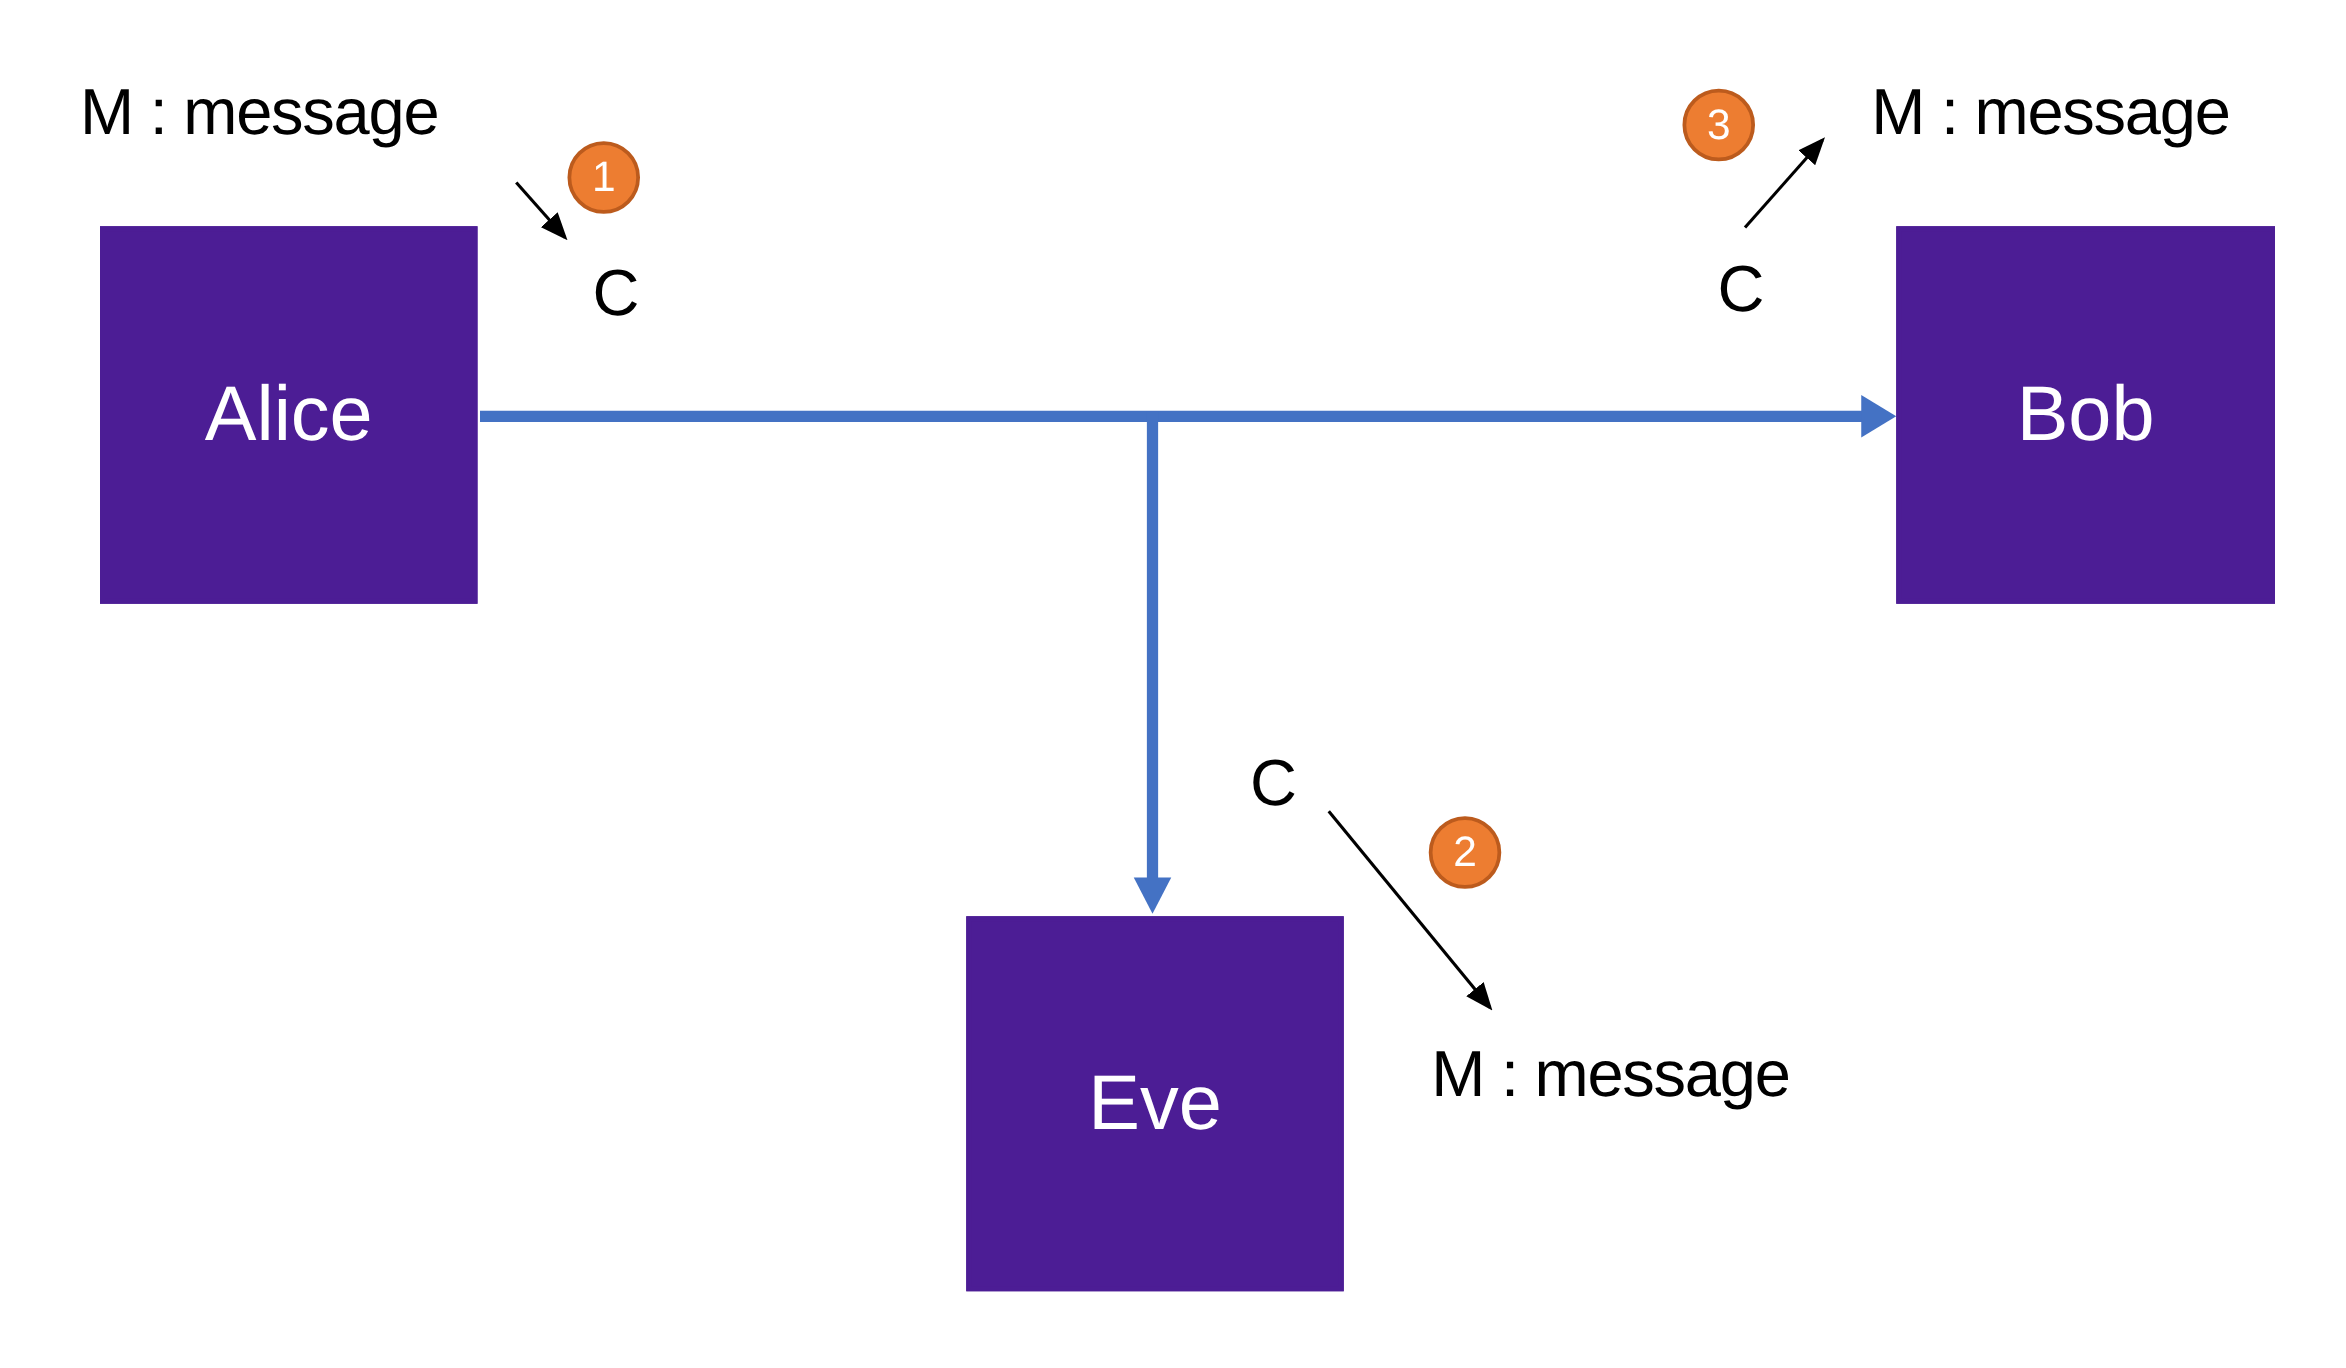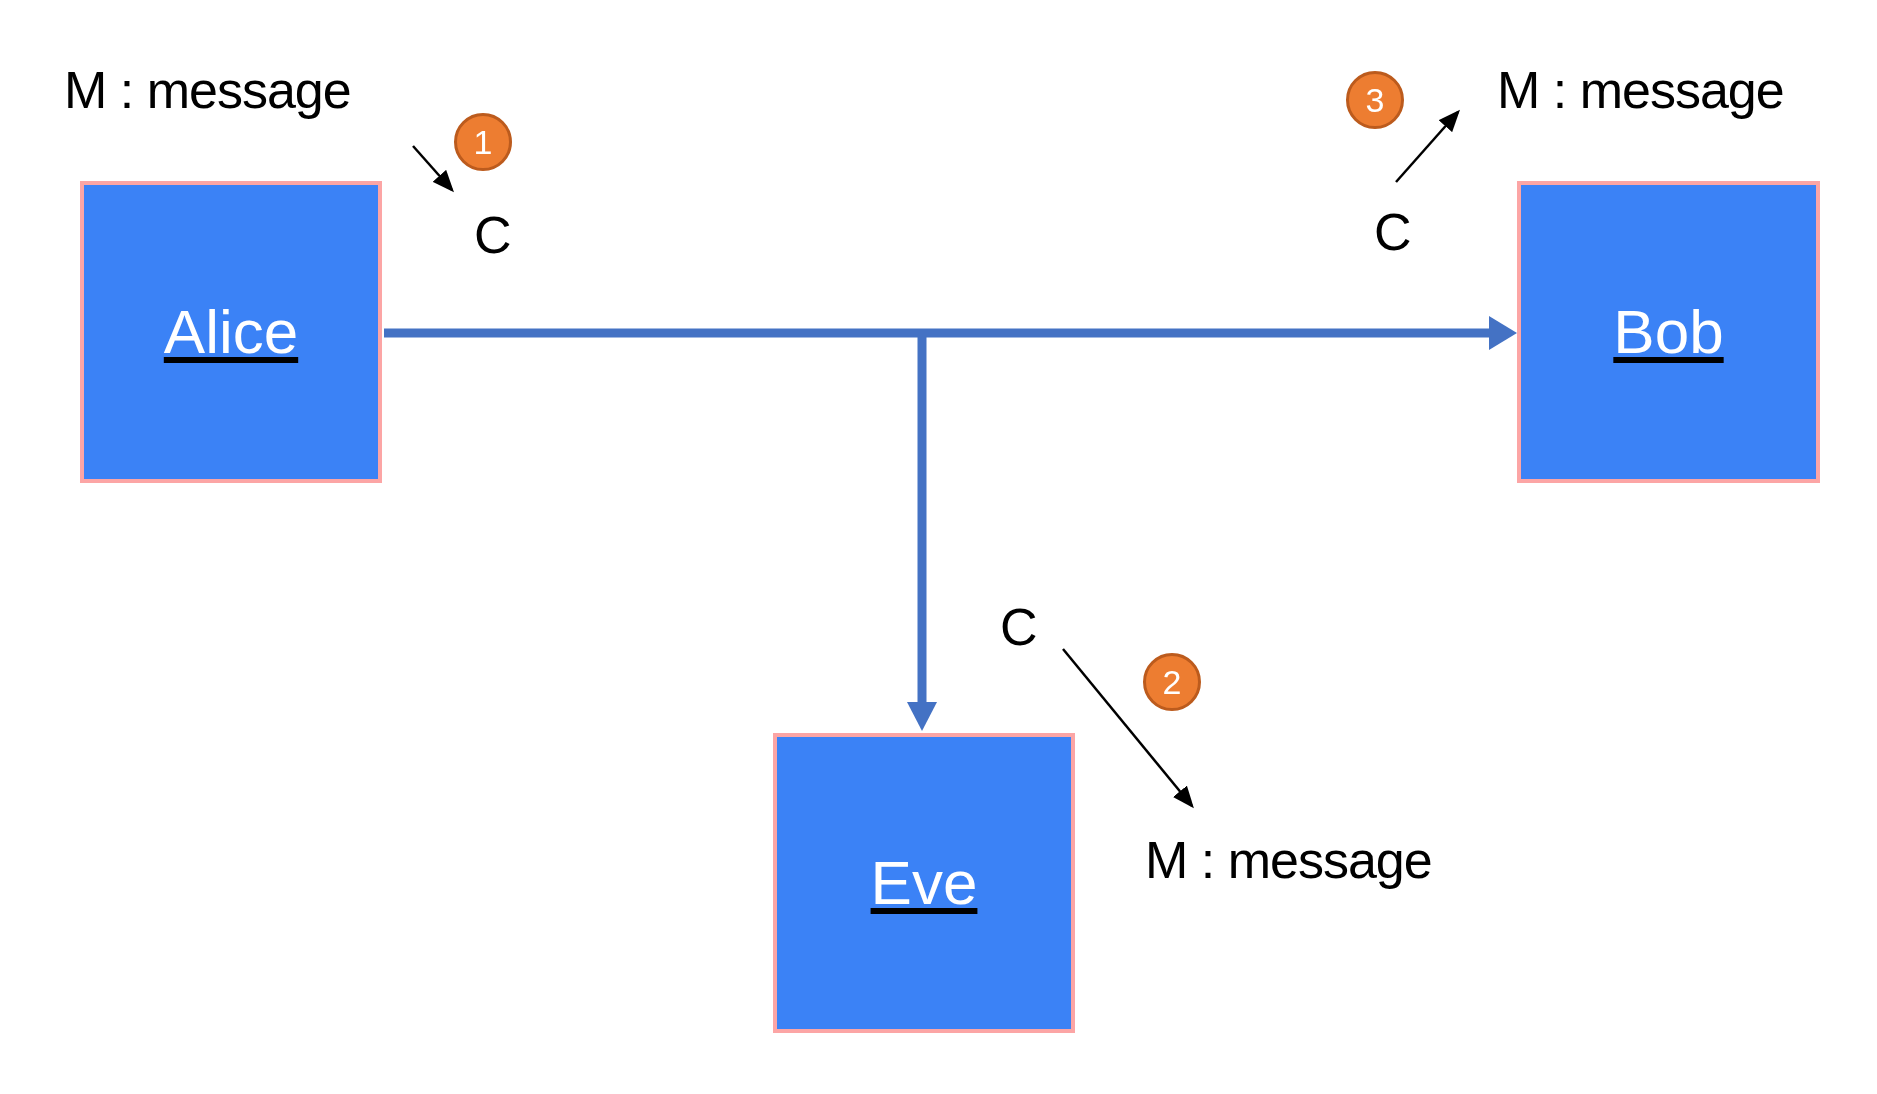--- a/index.html
+++ b/index.html
@@ -17,27 +17,26 @@
   }
   .connector-layer {
     position: absolute;
     left: 0;
     top: 0;
     width: 1877px;
     height: 1094px;
   }
   .node {
     position: absolute;
-    background: #3b82f6;
-    border: 4px solid #fca5a5;
+    background: #4c1d95;
+    border: 4px solid #4c1d95;
     box-sizing: border-box;
     display: flex;
     align-items: center;
     justify-content: center;
-    text-decoration: underline;
   }
   .node-alice { left: 80px;  top: 181px; width: 302px; height: 302px; }
   .node-bob   { left: 1517px; top: 181px; width: 303px; height: 302px; }
   .node-eve   { left: 773px; top: 733px; width: 302px; height: 300px; }
   .node-label {
     color: #ffffff;
     font-size: 62px;
     font-weight: 300;
     letter-spacing: 0px;
     line-height: 1;

